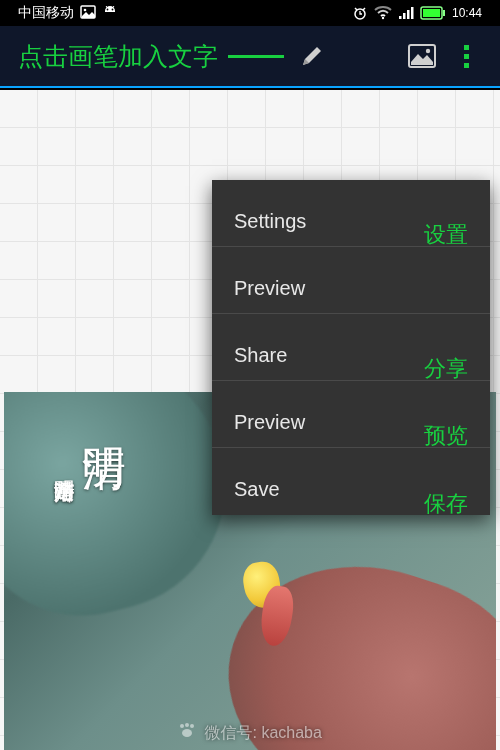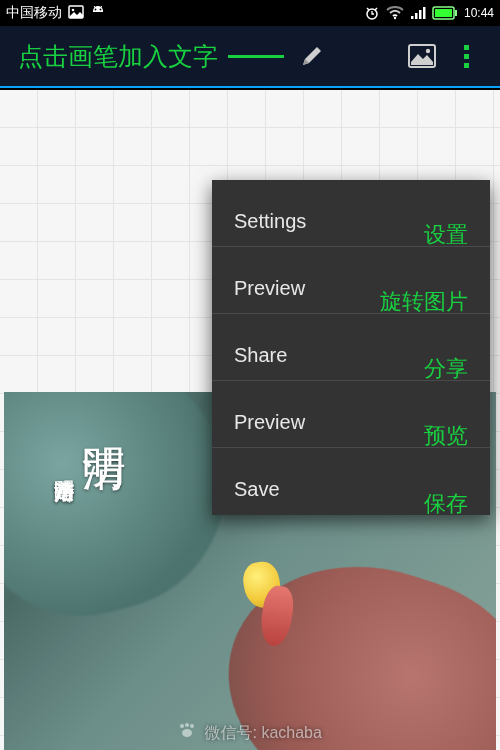--- a/index.html
+++ b/index.html
@@ -7,21 +7,21 @@
   body { background: #000; position: relative; }
 
   
   .status-bar {
     height: 26px;
     background: #000;
     color: #fff;
     display: flex;
     align-items: center;
     justify-content: space-between;
-    padding: 0 6px;
+    padding: 0 18px;
     font-size: 14px;
   }
   .status-left, .status-right { display: flex; align-items: center; gap: 6px; }
   .status-right svg { display: block; }
 
   
   .toolbar {
     height: 62px;
     background: #0f172a;
     display: flex;
@@ -286,21 +286,20 @@
     <span>微信号: kachaba</span>
   </div>
 
   <div class="menu">
     <div class="menu-item">
       <span class="menu-en">Settings</span>
       <span class="menu-cn">设置</span>
     </div>
     <div class="menu-item">
       <span class="menu-en">Preview</span>
-      <span class="menu-cn">旋转图片</span>
     </div>
     <div class="menu-item">
       <span class="menu-en">Share</span>
       <span class="menu-cn">分享</span>
     </div>
     <div class="menu-item">
       <span class="menu-en">Preview</span>
       <span class="menu-cn">预览</span>
     </div>
     <div class="menu-item">

